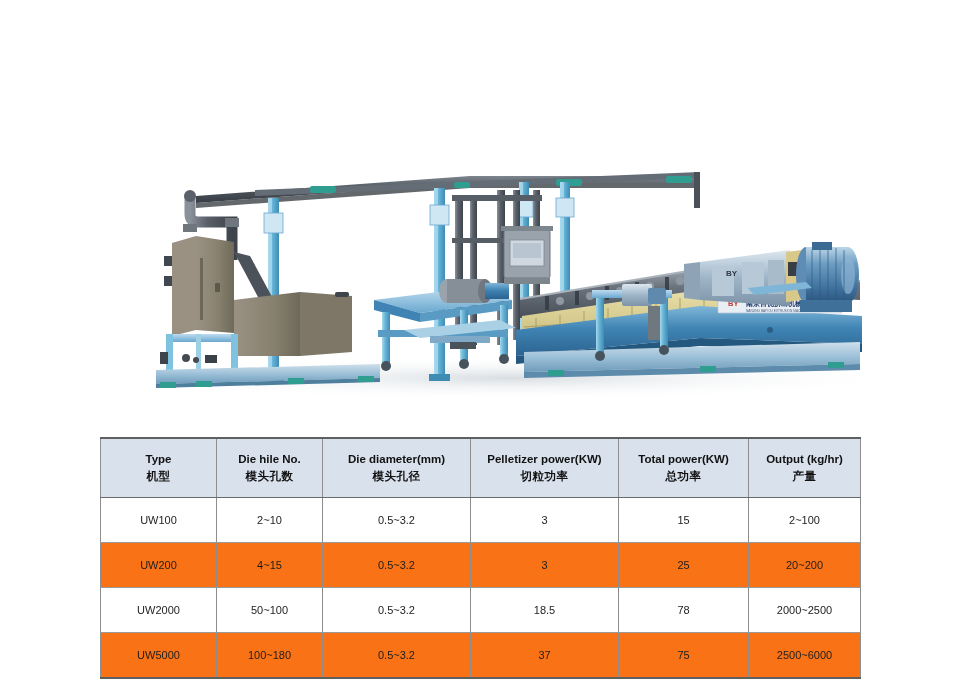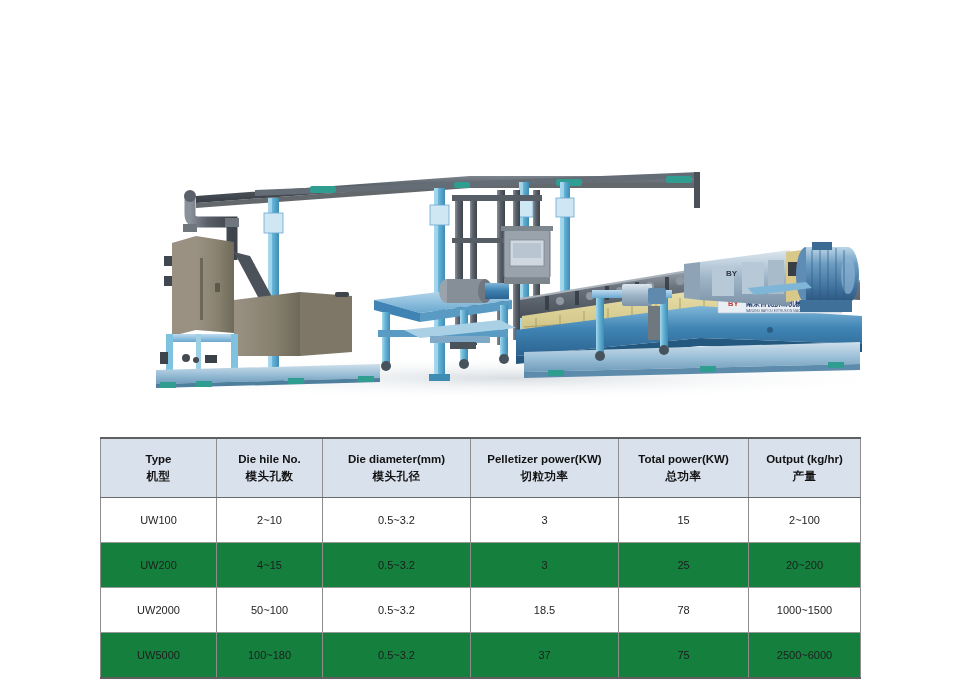--- a/index.html
+++ b/index.html
@@ -71,21 +71,21 @@
   table.spec thead th .hdr-cn { display: block; white-space: nowrap; letter-spacing: 0.5px; }
 
   table.spec tbody td {
     height: 28px;
     border-top: 1px solid #9a9a9a;
     border-bottom: 1px solid #9a9a9a;
     font-size: 11px;
     white-space: nowrap;
   }
   table.spec tbody tr.row-odd  td { background: #ffffff; }
-  table.spec tbody tr.row-even td { background: #15803d; }
+  table.spec tbody tr.row-even td { background: #f97316; }
   table.spec tbody tr:last-child td { border-bottom: 2px solid #5f5f5f; }
 </style>
 </head>
 <body>
 
 <div id="product-illustration">
   <svg id="machine-svg" width="976" height="420" viewBox="0 0 976 420">
     <defs>
       <linearGradient id="gBlueBody" x1="0" y1="0" x2="0" y2="1">
         <stop offset="0" stop-color="#7fb6d8"></stop>
@@ -421,21 +421,21 @@
         <td>3</td>
         <td>25</td>
         <td>20~200</td>
       </tr>
       <tr class="row-odd">
         <td>UW2000</td>
         <td>50~100</td>
         <td>0.5~3.2</td>
         <td>18.5</td>
         <td>78</td>
-        <td>1000~1500</td>
+        <td>2000~2500</td>
       </tr>
       <tr class="row-even">
         <td>UW5000</td>
         <td>100~180</td>
         <td>0.5~3.2</td>
         <td>37</td>
         <td>75</td>
         <td>2500~6000</td>
       </tr>
     </tbody>

